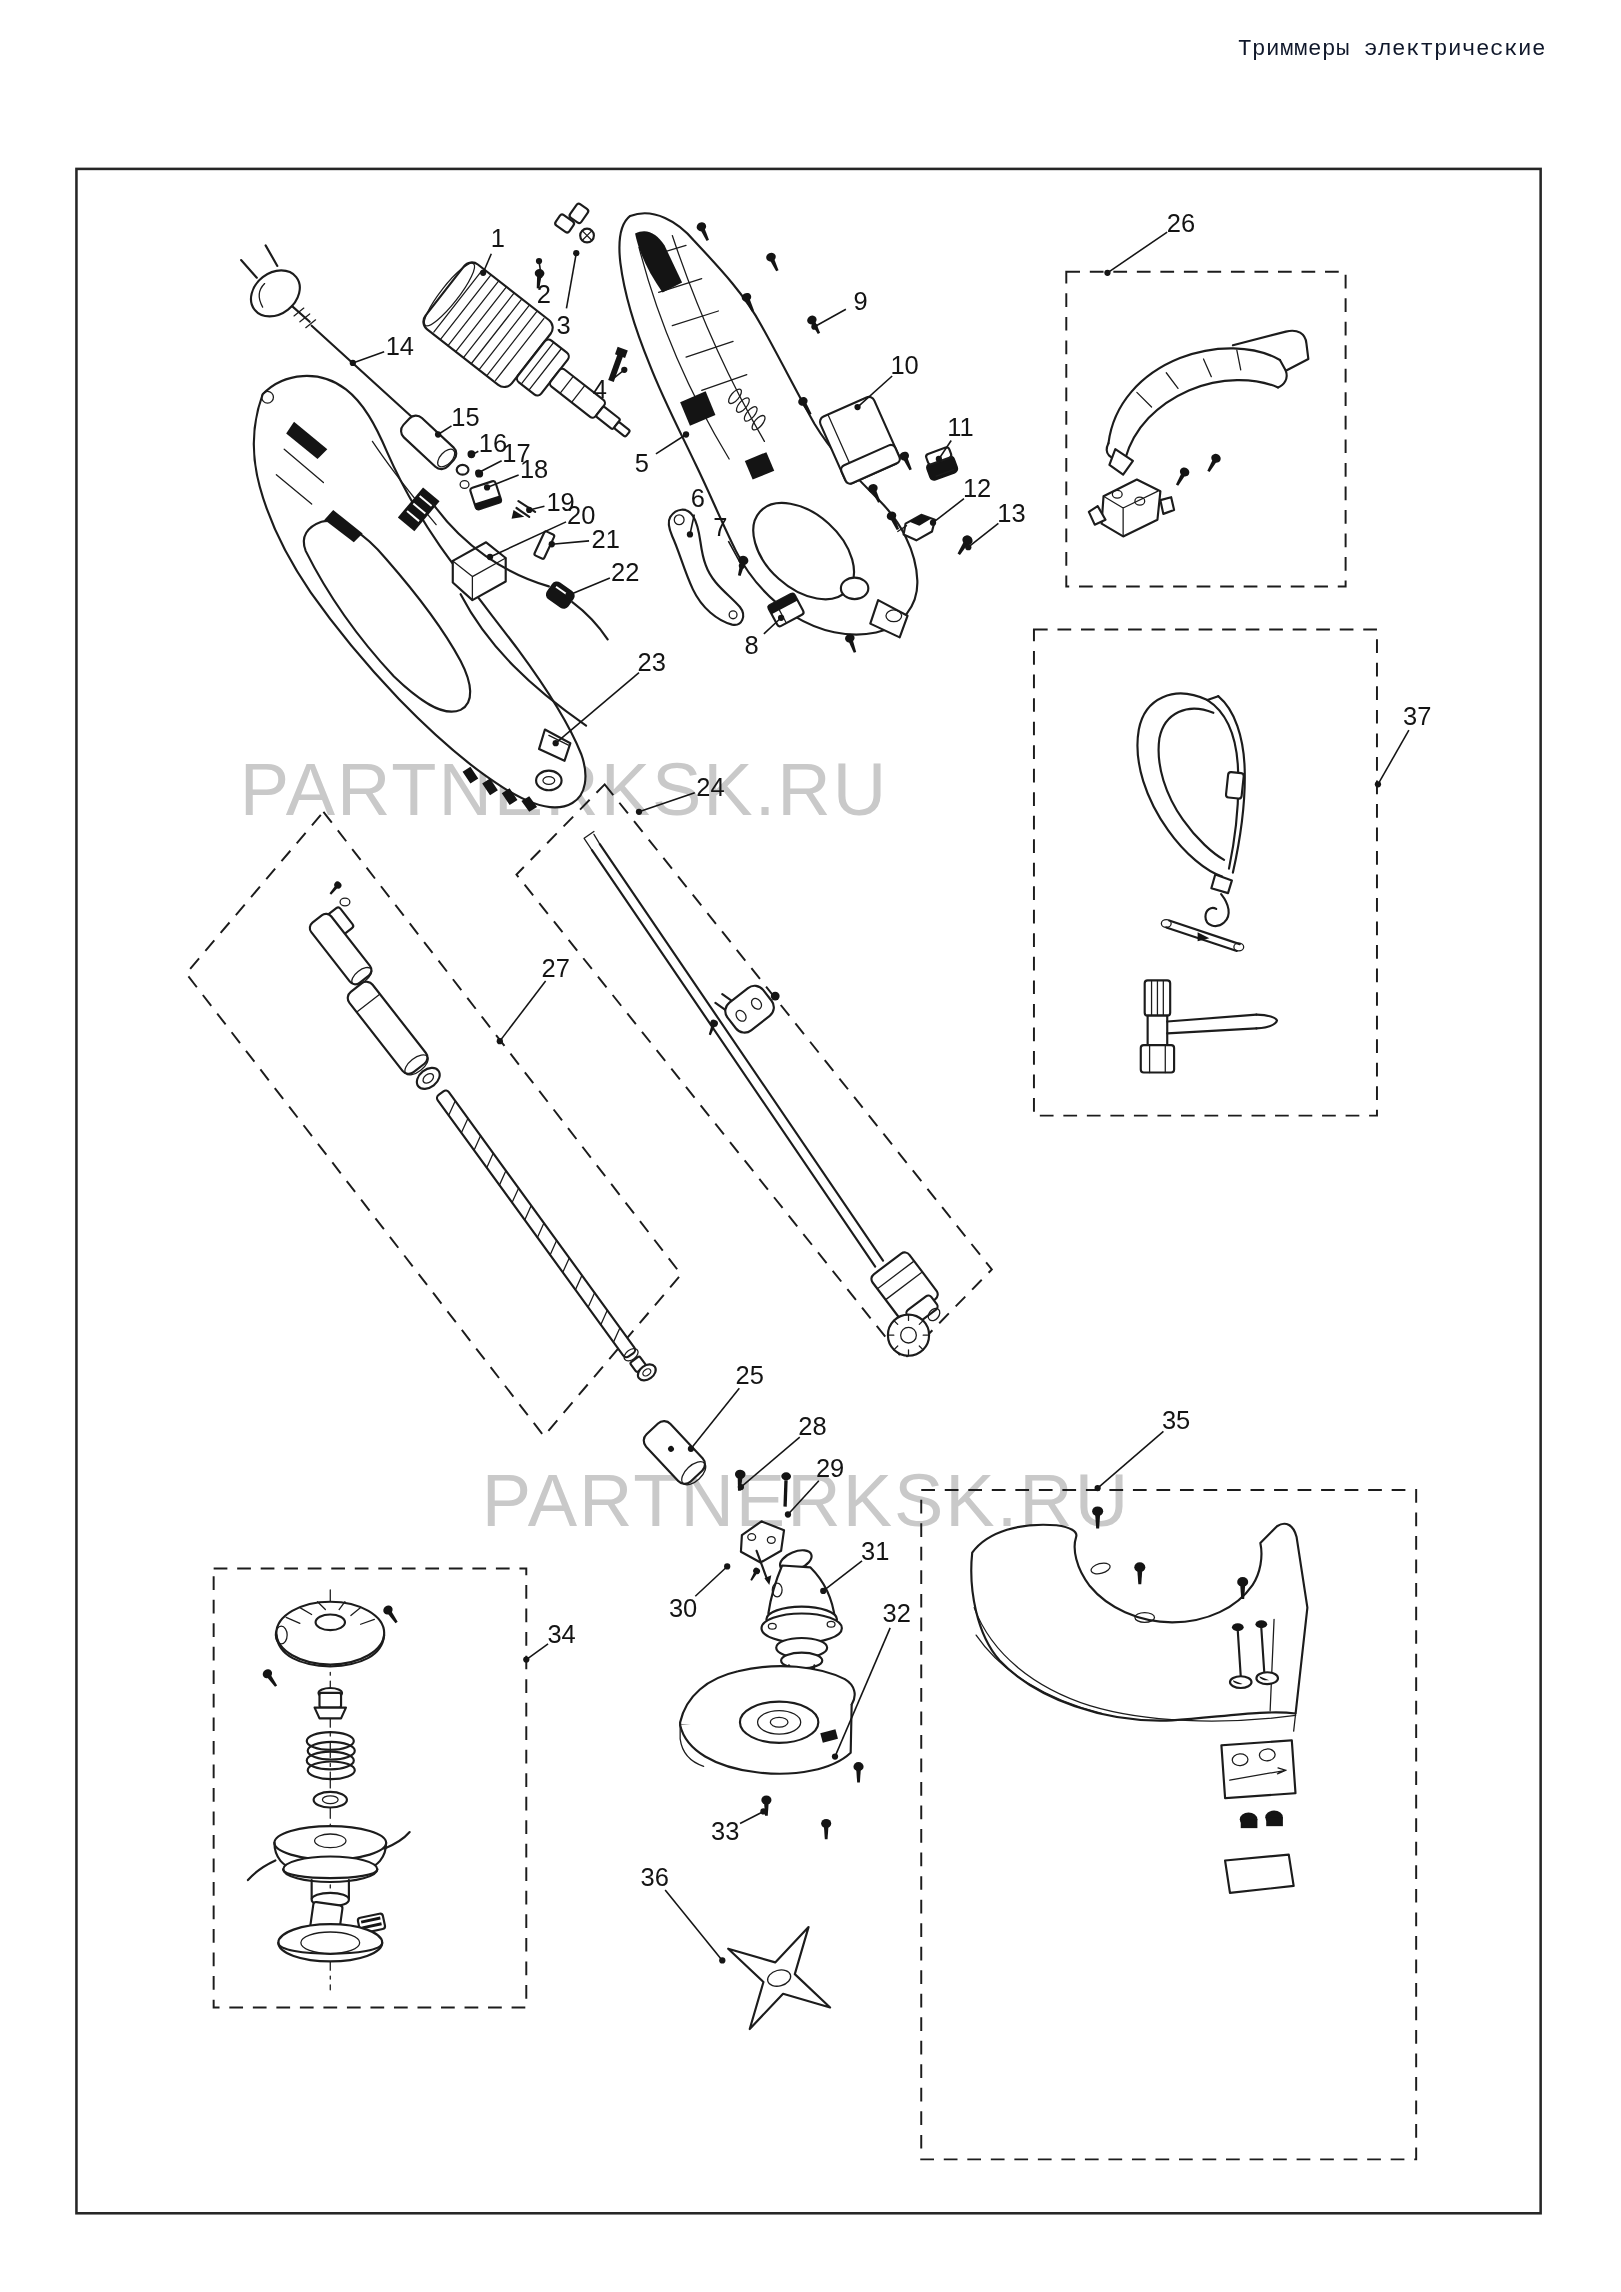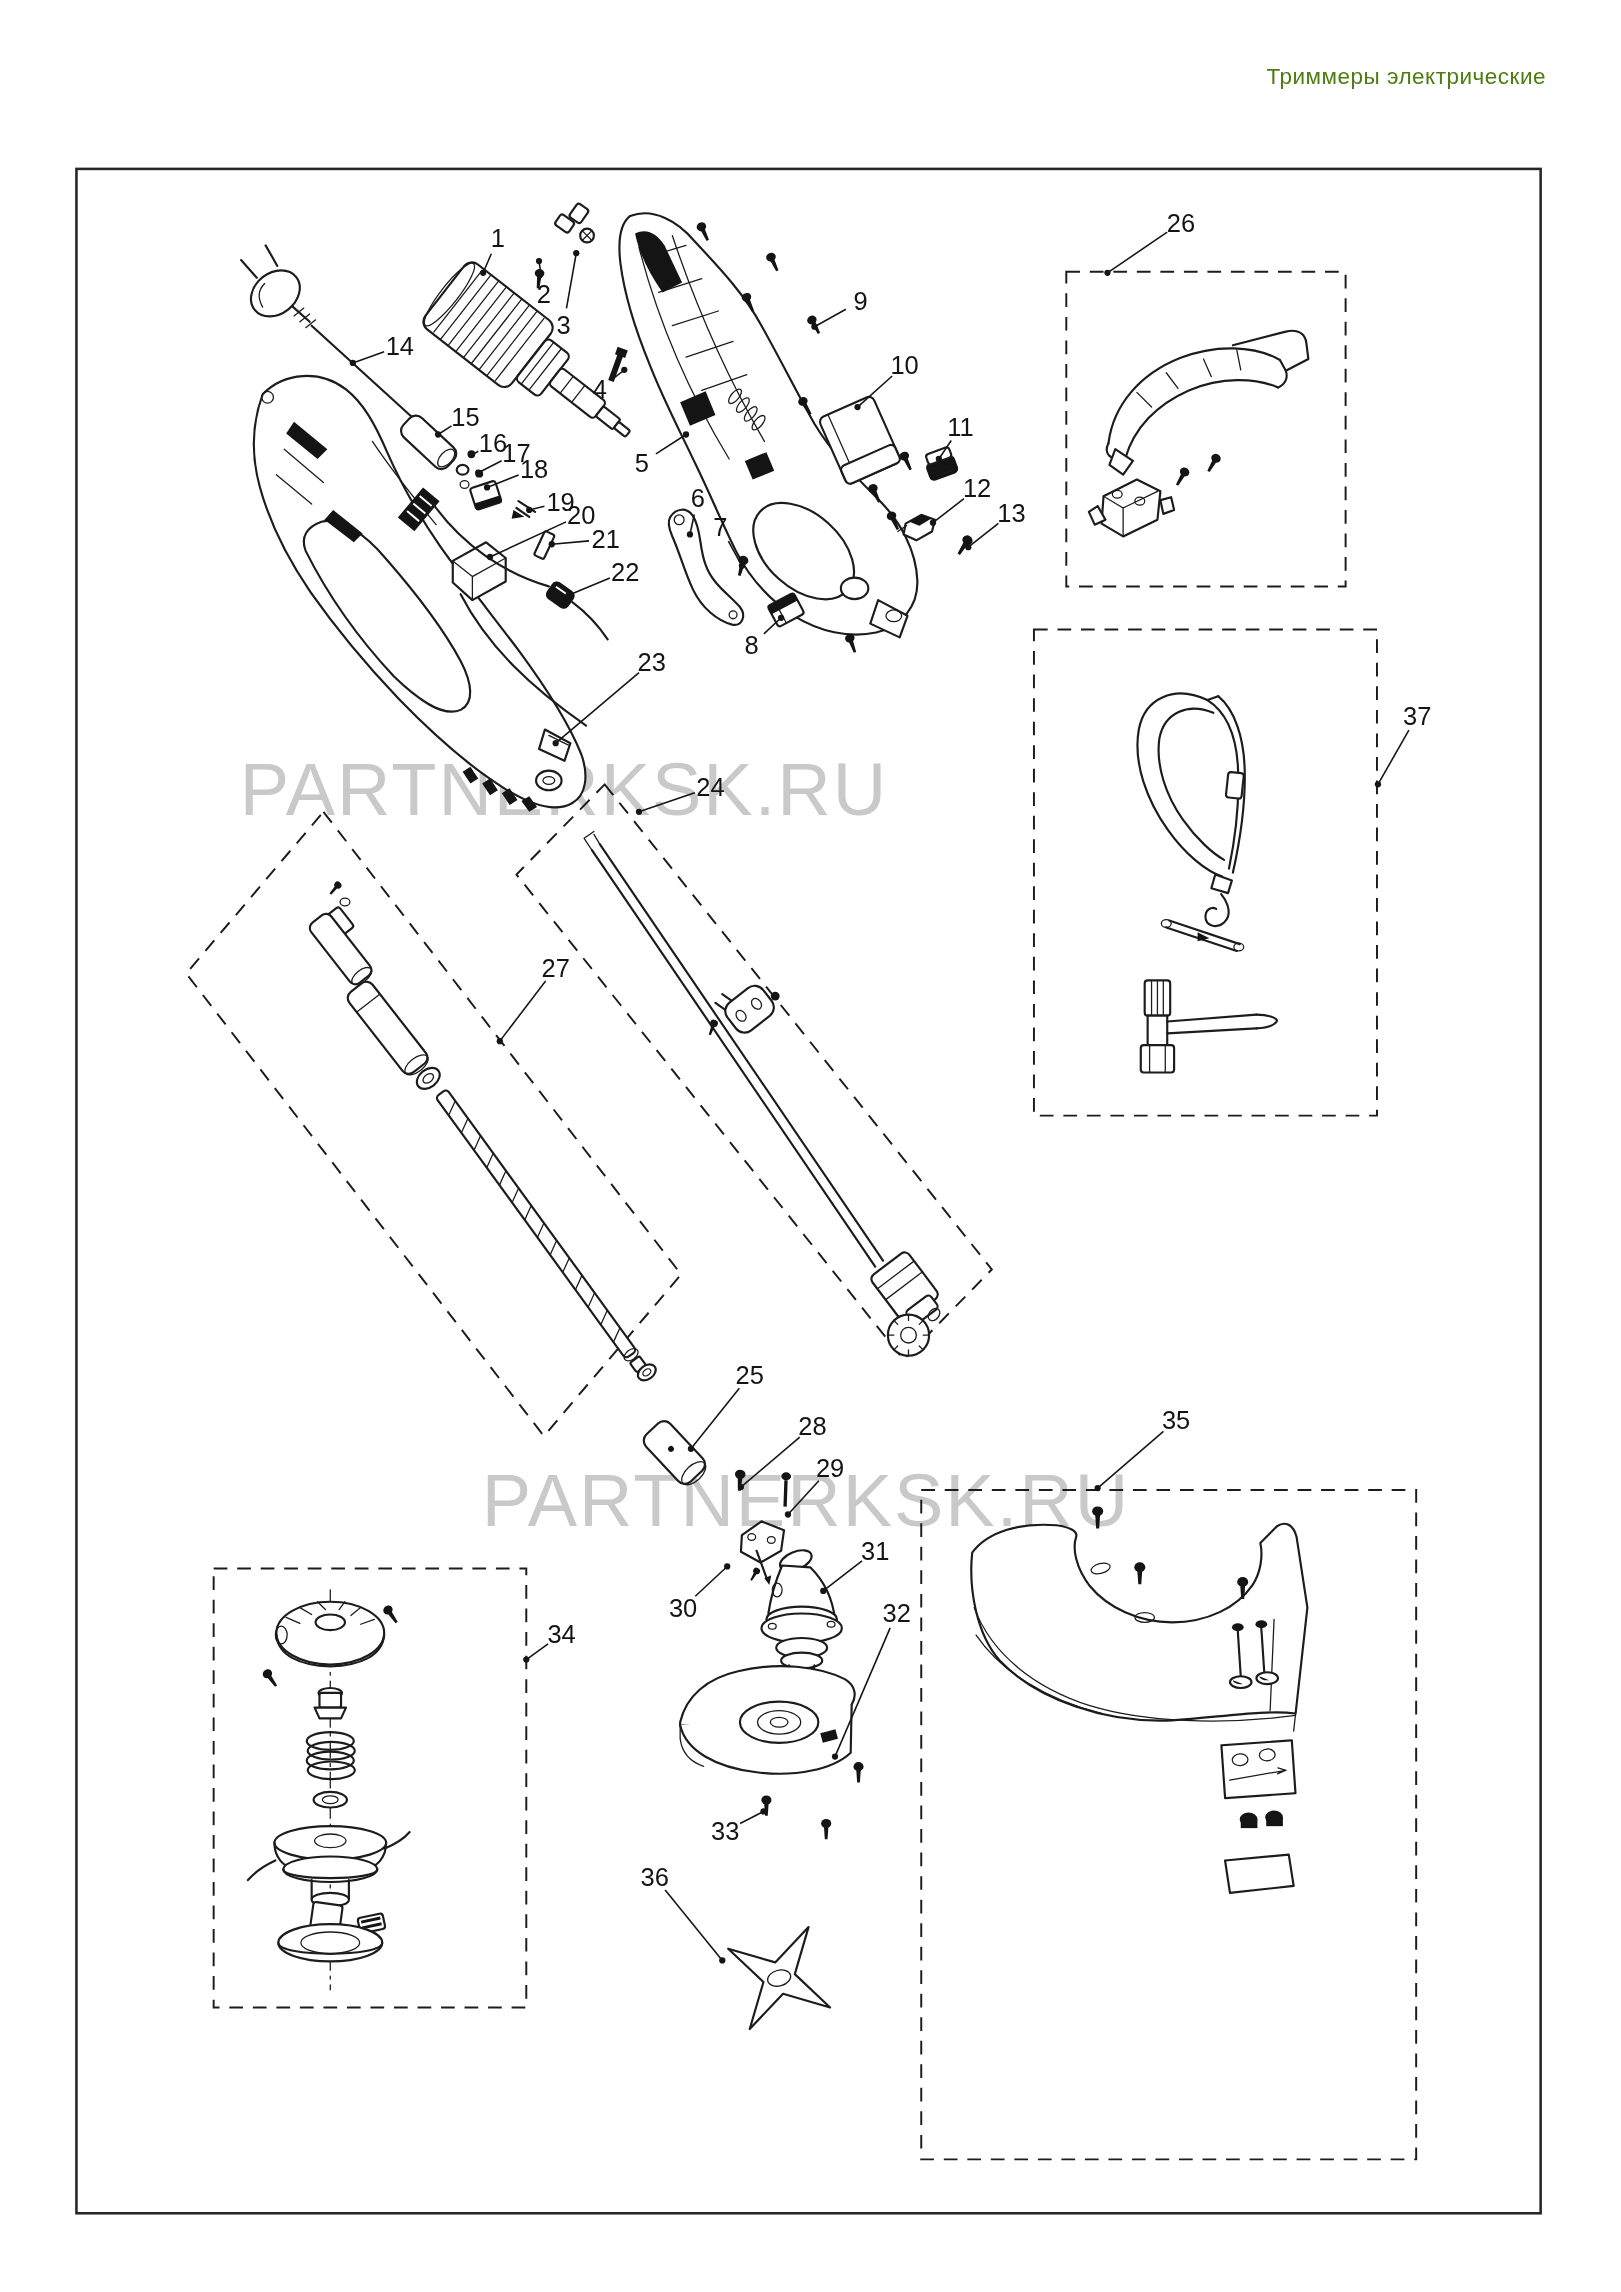--- a/index.html
+++ b/index.html
@@ -1,19 +1,19 @@
 <!DOCTYPE html>
 <html><head>
 <meta charset="utf-8">
 <style>
   html,body{margin:0;padding:0;background:#ffffff;}
   .page{position:relative;width:1621px;height:2293px;background:#fff;
         font-family:"Liberation Sans",sans-serif;overflow:hidden;}
-  .header{position:absolute;top:64px;right:75px;font-size:22.5px;color:#4d7c0f;
-          letter-spacing:0.5px;z-index:3;}
+  .header{position:absolute;top:36px;right:75px;font-size:22.5px;color:#0f172a;
+          letter-spacing:0.5px;z-index:3;font-family:Liberation Mono, monospace;}
   .watermark{position:absolute;transform:translate(-50%,-55%);font-size:74px;
           color:#c9c9c9;letter-spacing:2px;white-space:nowrap;z-index:1;}
   svg.art{position:absolute;left:0;top:0;z-index:2;}
   .dashed-box{fill:none;stroke:#1c1c1c;stroke-width:2;stroke-dasharray:14 10;}
   .s{fill:none;stroke:#1c1c1c;stroke-width:2.2;stroke-linecap:round;stroke-linejoin:round;}
   .t{fill:none;stroke:#1c1c1c;stroke-width:1.3;stroke-linecap:round;stroke-linejoin:round;}
   .w{fill:#ffffff;stroke:#1c1c1c;stroke-width:2.2;stroke-linejoin:round;}
   .k{fill:#141414;stroke:none;}
   .lead{stroke:#151515;stroke-width:1.6;}
   .lbl{font-size:26px;fill:#141414;font-family:"Liberation Sans",sans-serif;}

